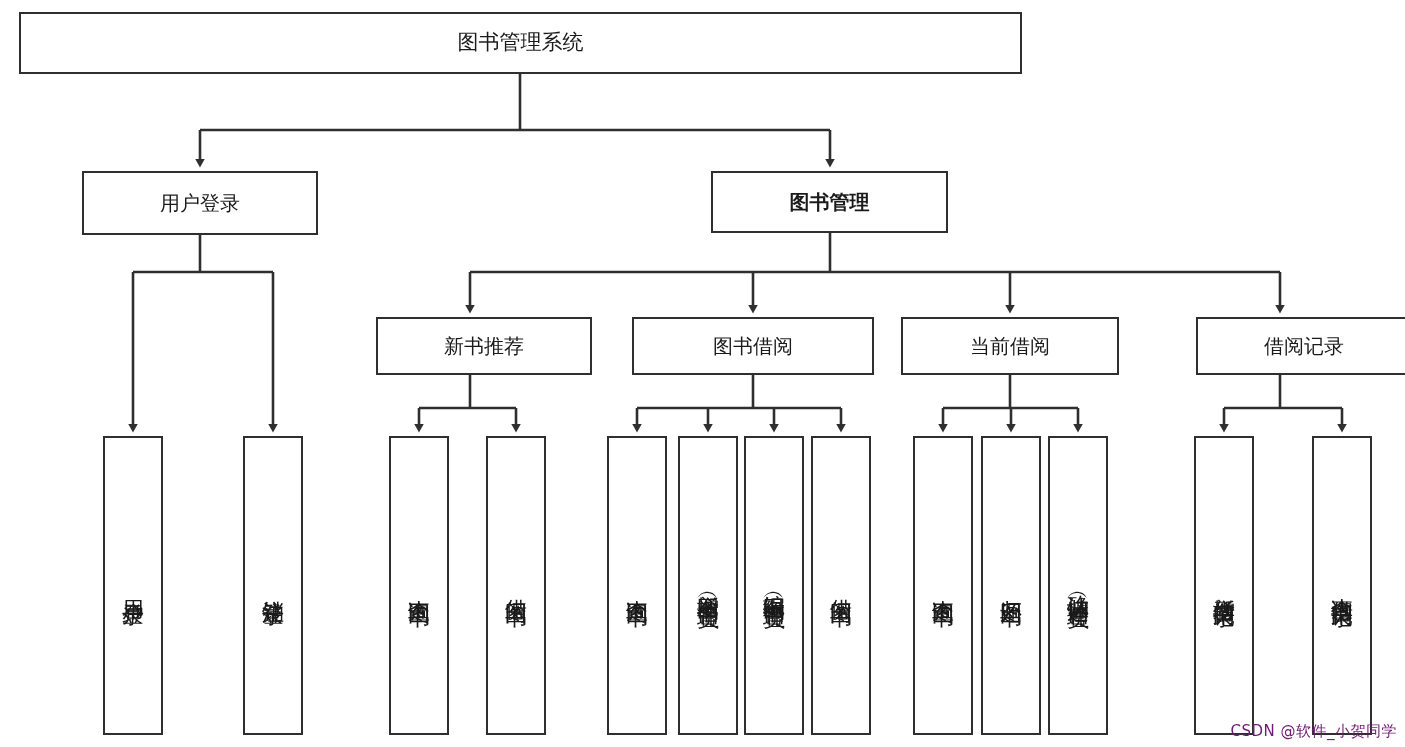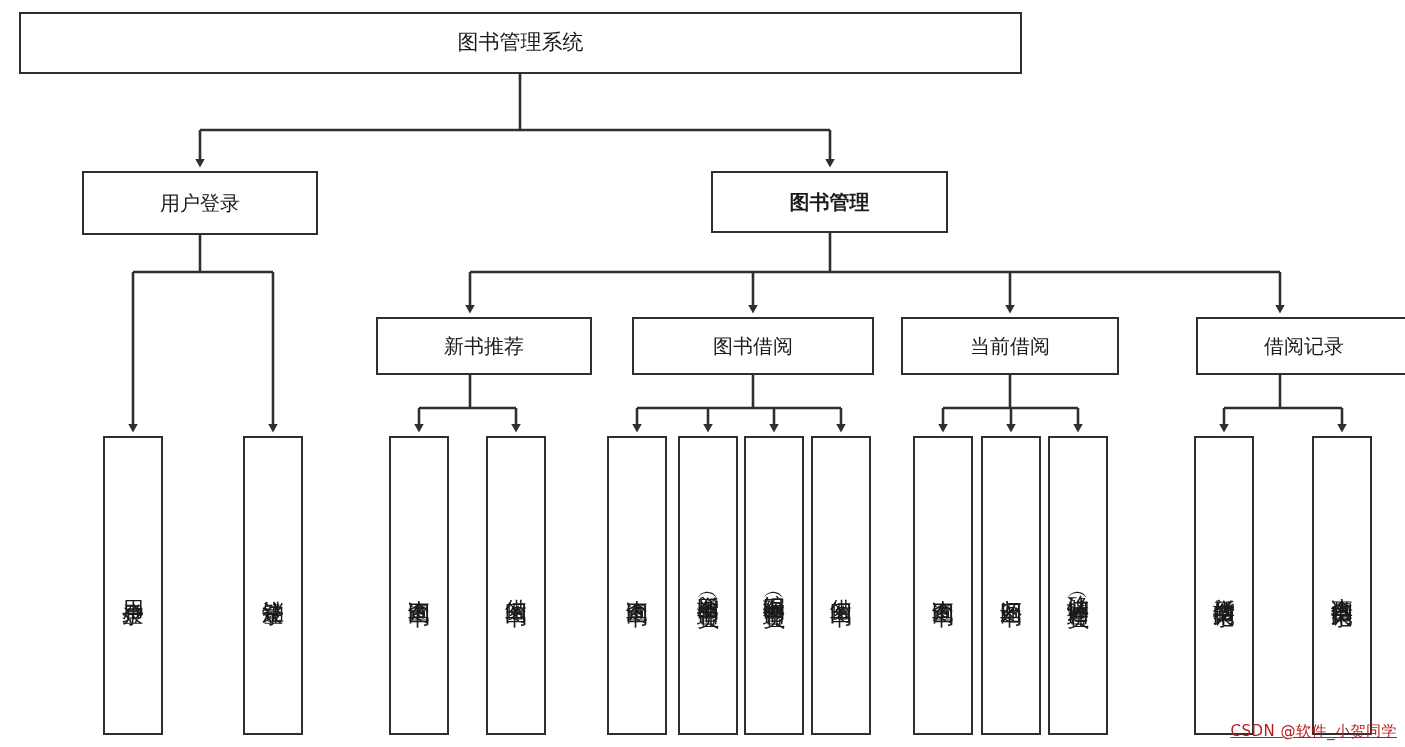--- a/index.html
+++ b/index.html
@@ -40,24 +40,23 @@
     font-size:22px;
     letter-spacing:2px;
     line-height:1;
     text-align:center;
   }
   .watermark{
     position:absolute;
     right:8px;
     bottom:6px;
     font-size:15px;
-    color:#b91c1c;
+    color:#701a75;
     letter-spacing:0.5px;
     white-space:nowrap;
-    text-decoration:underline;
   }
 </style>
 </head>
 <body>
 
 <div id="canvas">
 
   <svg class="edges" viewBox="0 0 1405 747" width="1405" height="747">
     <defs>
       <marker id="arw" markerWidth="9" markerHeight="10" refX="1.5" refY="5" orient="auto" markerUnits="userSpaceOnUse">

